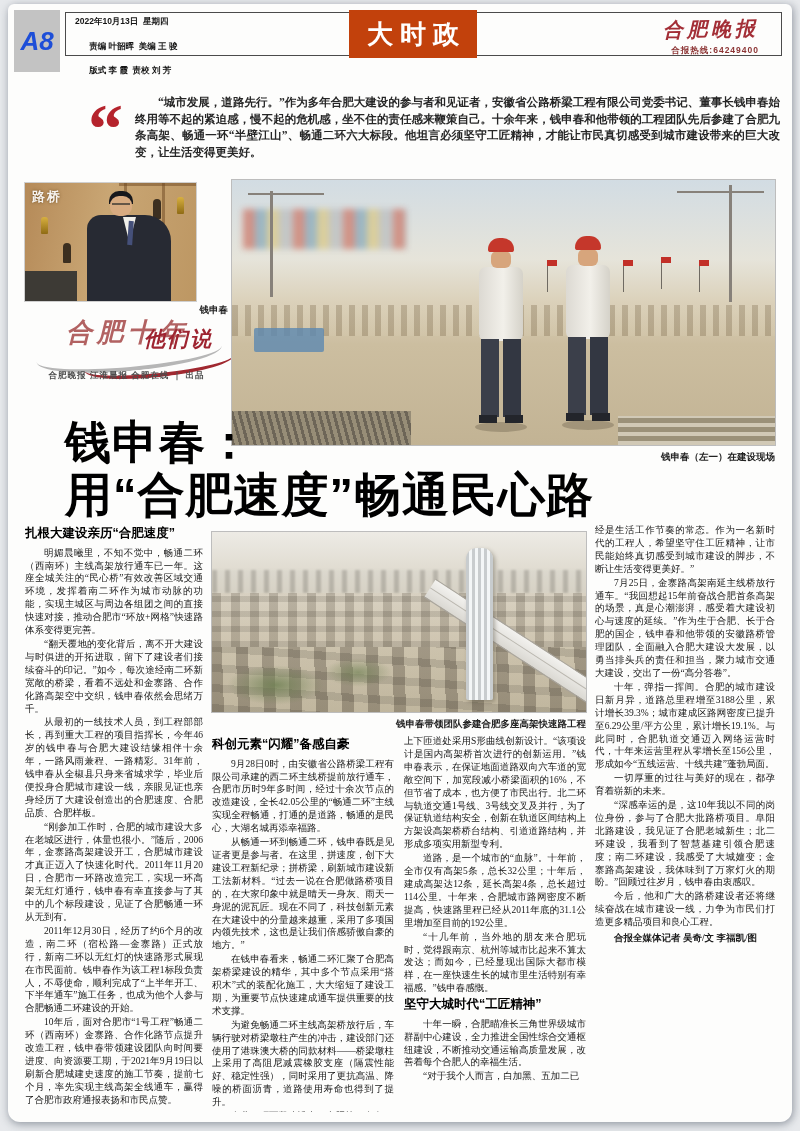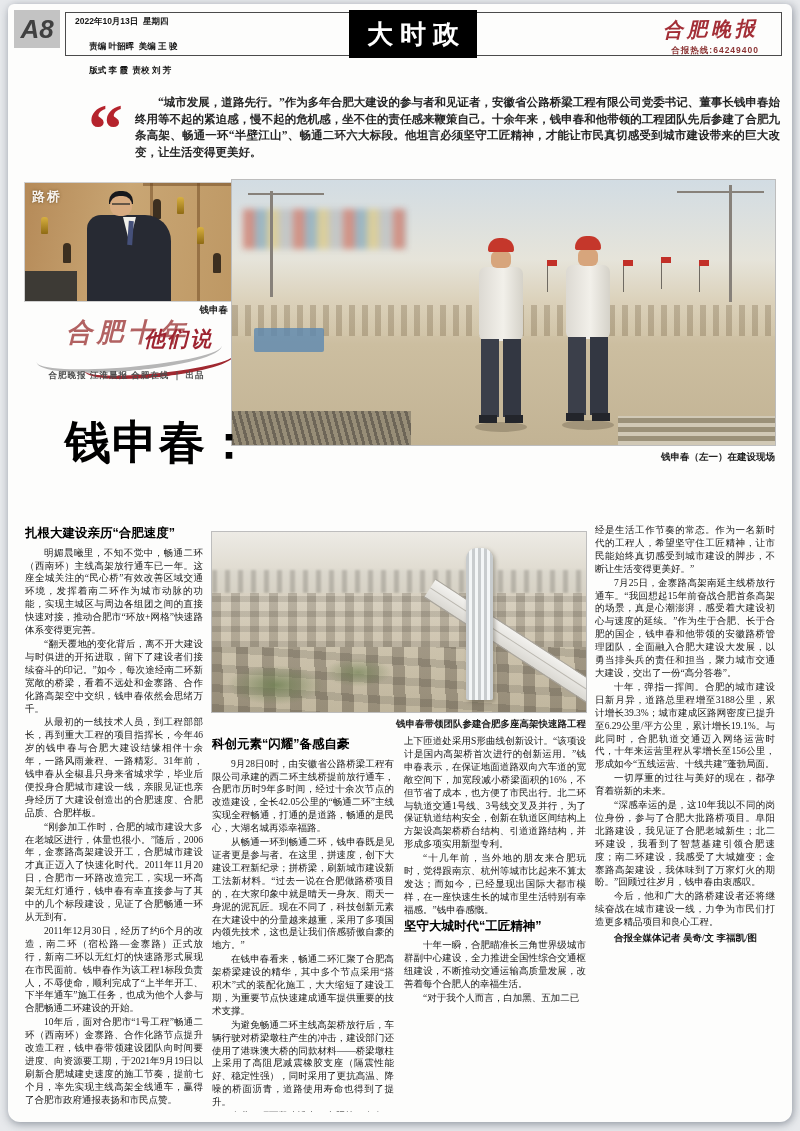--- a/index.html
+++ b/index.html
@@ -3,40 +3,40 @@
 <meta charset="utf-8">
 <style>
   html,body{margin:0;padding:0;}
   body{width:800px;height:1131px;position:relative;background:#e7e9ec;
        font-family:"Liberation Serif",serif;color:#1b1b1b;overflow:hidden;}
   .page{position:absolute;left:8px;top:4px;width:784px;height:1118px;background:#fdfdfc;
         border-radius:6px 6px 12px 12px;overflow:hidden;
         box-shadow:0 3px 9px rgba(70,80,95,.4),3px 0 6px rgba(70,80,95,.18);}
 
   
-  .a8box{position:absolute;left:6px;top:6px;width:46px;height:38px;background:#c3c3c3;
-         color:#404040;font:italic 900 26px "Liberation Sans",sans-serif;
+  .a8box{position:absolute;left:6px;top:6px;width:46px;height:62px;background:#c3c3c3;
+         color:#1d4ed8;font:italic 900 26px "Liberation Sans",sans-serif;
          display:flex;align-items:center;justify-content:center;}
   .strip{position:absolute;left:57px;top:8px;width:717px;height:44px;border:1px solid #4b4b4b;box-sizing:border-box;}
   .dates{position:absolute;left:9px;top:2px;font:700 8.5px/1.45 "Liberation Sans",sans-serif;color:#141414;white-space:pre;}
-  .sectionbox{position:absolute;left:283px;top:-3px;width:128px;height:48px;background:#000000;
+  .sectionbox{position:absolute;left:283px;top:-3px;width:128px;height:48px;background:#c2410c;
          color:#fff;font:900 26px "Liberation Sans",sans-serif;letter-spacing:7px;
          display:flex;align-items:center;justify-content:center;padding-left:7px;box-sizing:border-box;}
   .paperbox{position:absolute;right:22px;top:3px;text-align:right;}
   .papername{color:#a32e36;font:italic 900 20px "Liberation Serif",serif;letter-spacing:4px;transform:rotate(-1deg);}
   .hotline{color:#8c3434;font:700 8.5px "Liberation Sans",sans-serif;margin-top:2px;letter-spacing:1px;}
 
   
   .lede{position:absolute;left:80px;top:90px;width:692px;}
   .qmark{float:left;color:#b5232c;font:900 70px/0.55 "Liberation Serif",serif;margin:16px 12px 0 0;}
   .ledetext{font:600 11.5px/16.5px "Liberation Serif",serif;color:#262626;text-align:justify;text-indent:2em;}
 
   
-  .pInterview{position:absolute;left:17px;top:179px;width:199px;height:118px;overflow:hidden;
-      background:linear-gradient(100deg,#b58a58 0%,#c9a674 45%,#bd9763 100%);box-shadow:0 0 0 1px #cfcfcf;padding-left:16px;}
+  .pInterview{position:absolute;left:17px;top:179px;width:171px;height:118px;overflow:hidden;
+      background:linear-gradient(100deg,#b58a58 0%,#c9a674 45%,#bd9763 100%);box-shadow:0 0 0 1px #cfcfcf;}
   .shelfV{position:absolute;top:0;bottom:0;width:3px;background:rgba(110,72,34,.5);}
   .shelfH{position:absolute;left:55%;right:0;height:3px;background:rgba(110,72,34,.5);}
   .trophy{position:absolute;width:7px;height:17px;background:linear-gradient(#d8b040,#8f6b14);border-radius:3px 3px 1px 1px;}
   .trophyDark{position:absolute;width:8px;height:20px;background:#3c2f20;border-radius:4px 4px 1px 1px;}
   .ivHair{position:absolute;left:84px;top:8px;width:24px;height:13px;background:#17181c;border-radius:10px 10px 0 0;}
   .ivHead{position:absolute;left:85px;top:13px;width:22px;height:20px;background:#d8ab81;border-radius:9px;}
   .ivGlass{position:absolute;left:87px;top:20px;width:18px;height:2px;background:rgba(40,40,40,.65);}
   .ivSuit{position:absolute;left:62px;top:32px;width:84px;height:86px;background:#272a33;border-radius:14px 26px 0 0;}
   .ivShirt{position:absolute;left:98px;top:34px;width:13px;height:26px;background:#f0efe9;clip-path:polygon(0 0,100% 0,50% 100%);}
   .ivTie{position:absolute;left:103px;top:38px;width:5px;height:24px;background:#45507a;transform:rotate(4deg);}
@@ -205,20 +205,21 @@
         <div class="wShirt"></div>
       <div class="wPants"></div>
         <div class="wShoes"></div>
       <div class="wFace"></div>
         <div class="wHelmet"></div>
     </div>
   </div>
   <div class="buildCap">钱申春（左一）在建设现场</div>
 
   <div class="hl hl1">钱申春：</div>
+  <div class="hl hl2">用“合肥速度”畅通民心路</div>
 
   <div class="article">
 
     <div class="colA">
       <h3 class="sub">扎根大建设亲历“合肥速度”</h3>
       <p class="b">明媚晨曦里，不知不觉中，畅通二环（西南环）主线高架放行通车已一年。这座全城关注的“民心桥”有效改善区域交通环境，发挥着南二环作为城市动脉的功能，实现主城区与周边各组团之间的直接快速对接，推动合肥市“环放+网格”快速路体系变得更完善。</p>
       <p class="b">“翻天覆地的变化背后，离不开大建设与时俱进的开拓进取，留下了建设者们接续奋斗的印记。”如今，每次途经南二环新宽敞的桥梁，看着不远处和金寨路、合作化路高架空中交织，钱申春依然会思绪万千。</p>
       <p class="b">从最初的一线技术人员，到工程部部长，再到重大工程的项目指挥长，今年46岁的钱申春与合肥大建设结缘相伴十余年，一路风雨兼程、一路精彩。31年前，钱申春从全椒县只身来省城求学，毕业后便投身合肥城市建设一线，亲眼见证也亲身经历了大建设创造出的合肥速度、合肥品质、合肥样板。</p>
       <p class="b">“刚参加工作时，合肥的城市建设大多在老城区进行，体量也很小。”随后，2006年，金寨路高架建设开工，合肥城市建设才真正迈入了快速化时代。2011年11月20日，合肥市一环路改造完工，实现一环高架无红灯通行，钱申春有幸直接参与了其中的几个标段建设，见证了合肥畅通一环从无到有。</p>
       <p class="b">2011年12月30日，经历了约6个月的改造，南二环（宿松路—金寨路）正式放行，新南二环以无红灯的快速路形式展现在市民面前。钱申春作为该工程1标段负责人，不辱使命，顺利完成了“上半年开工、下半年通车”施工任务，也成为他个人参与合肥畅通二环建设的开始。</p>
@@ -244,20 +245,21 @@
         <div class="colB">
           <h3 class="sub">科创元素“闪耀”备感自豪</h3>
           <p class="b">9月28日0时，由安徽省公路桥梁工程有限公司承建的西二环主线桥提前放行通车，合肥市历时9年多时间，经过十余次节点的改造建设，全长42.05公里的“畅通二环”主线实现全程畅通，打通的是道路，畅通的是民心，大湖名城再添幸福路。</p>
           <p class="b">从畅通一环到畅通二环，钱申春既是见证者更是参与者。在这里，拼速度，创下大建设工程新纪录；拼桥梁，刷新城市建设新工法新材料。“过去一说在合肥做路桥项目的，在大家印象中就是晴天一身灰、雨天一身泥的泥瓦匠。现在不同了，科技创新元素在大建设中的分量越来越重，采用了多项国内领先技术，这也是让我们倍感骄傲自豪的地方。”</p>
           <p class="b">在钱申春看来，畅通二环汇聚了合肥高架桥梁建设的精华，其中多个节点采用“搭积木”式的装配化施工，大大缩短了建设工期，为重要节点快速建成通车提供重要的技术支撑。</p>
           <p class="b">为避免畅通二环主线高架桥放行后，车辆行驶对桥梁墩柱产生的冲击，建设部门还使用了港珠澳大桥的同款材料——桥梁墩柱上采用了高阻尼减震橡胶支座（隔震性能好、稳定性强），同时采用了更抗高温、降噪的桥面沥青，道路使用寿命也得到了提升。</p>
           <p class="b">在北二环西段建设中，合肥第一次在</p>
         </div>
         <div class="colC">
           <p class="b cont">上下匝道处采用S形曲线创新设计。“该项设计是国内高架桥首次进行的创新运用。”钱申春表示，在保证地面道路双向六车道的宽敞空间下，加宽段减小桥梁面积的16%，不但节省了成本，也方便了市民出行。北二环与轨道交通1号线、3号线交叉及并行，为了保证轨道结构安全，创新在轨道区间结构上方架设高架桥桥台结构、引道道路结构，并形成多项实用新型专利。</p>
+          <p class="b">道路，是一个城市的“血脉”。十年前，全市仅有高架5条，总长32公里；十年后，建成高架达12条，延长高架4条，总长超过114公里。十年来，合肥城市路网密度不断提高，快速路里程已经从2011年底的31.1公里增加至目前的192公里。</p>
           <p class="b">“十几年前，当外地的朋友来合肥玩时，觉得跟南京、杭州等城市比起来不算太发达；而如今，已经显现出国际大都市模样，在一座快速生长的城市里生活特别有幸福感。”钱申春感慨。</p>
           <h3 class="sub">坚守大城时代“工匠精神”</h3>
           <p class="b">十年一瞬，合肥瞄准长三角世界级城市群副中心建设，全力推进全国性综合交通枢纽建设，不断推动交通运输高质量发展，改善着每个合肥人的幸福生活。</p>
           <p class="b">“对于我个人而言，白加黑、五加二已</p>
         </div>
       </div>
     </div>
 
     <div class="colD">
       <p class="b cont">经是生活工作节奏的常态。作为一名新时代的工程人，希望坚守住工匠精神，让市民能始终真切感受到城市建设的脚步，不断让生活变得更美好。”</p>

